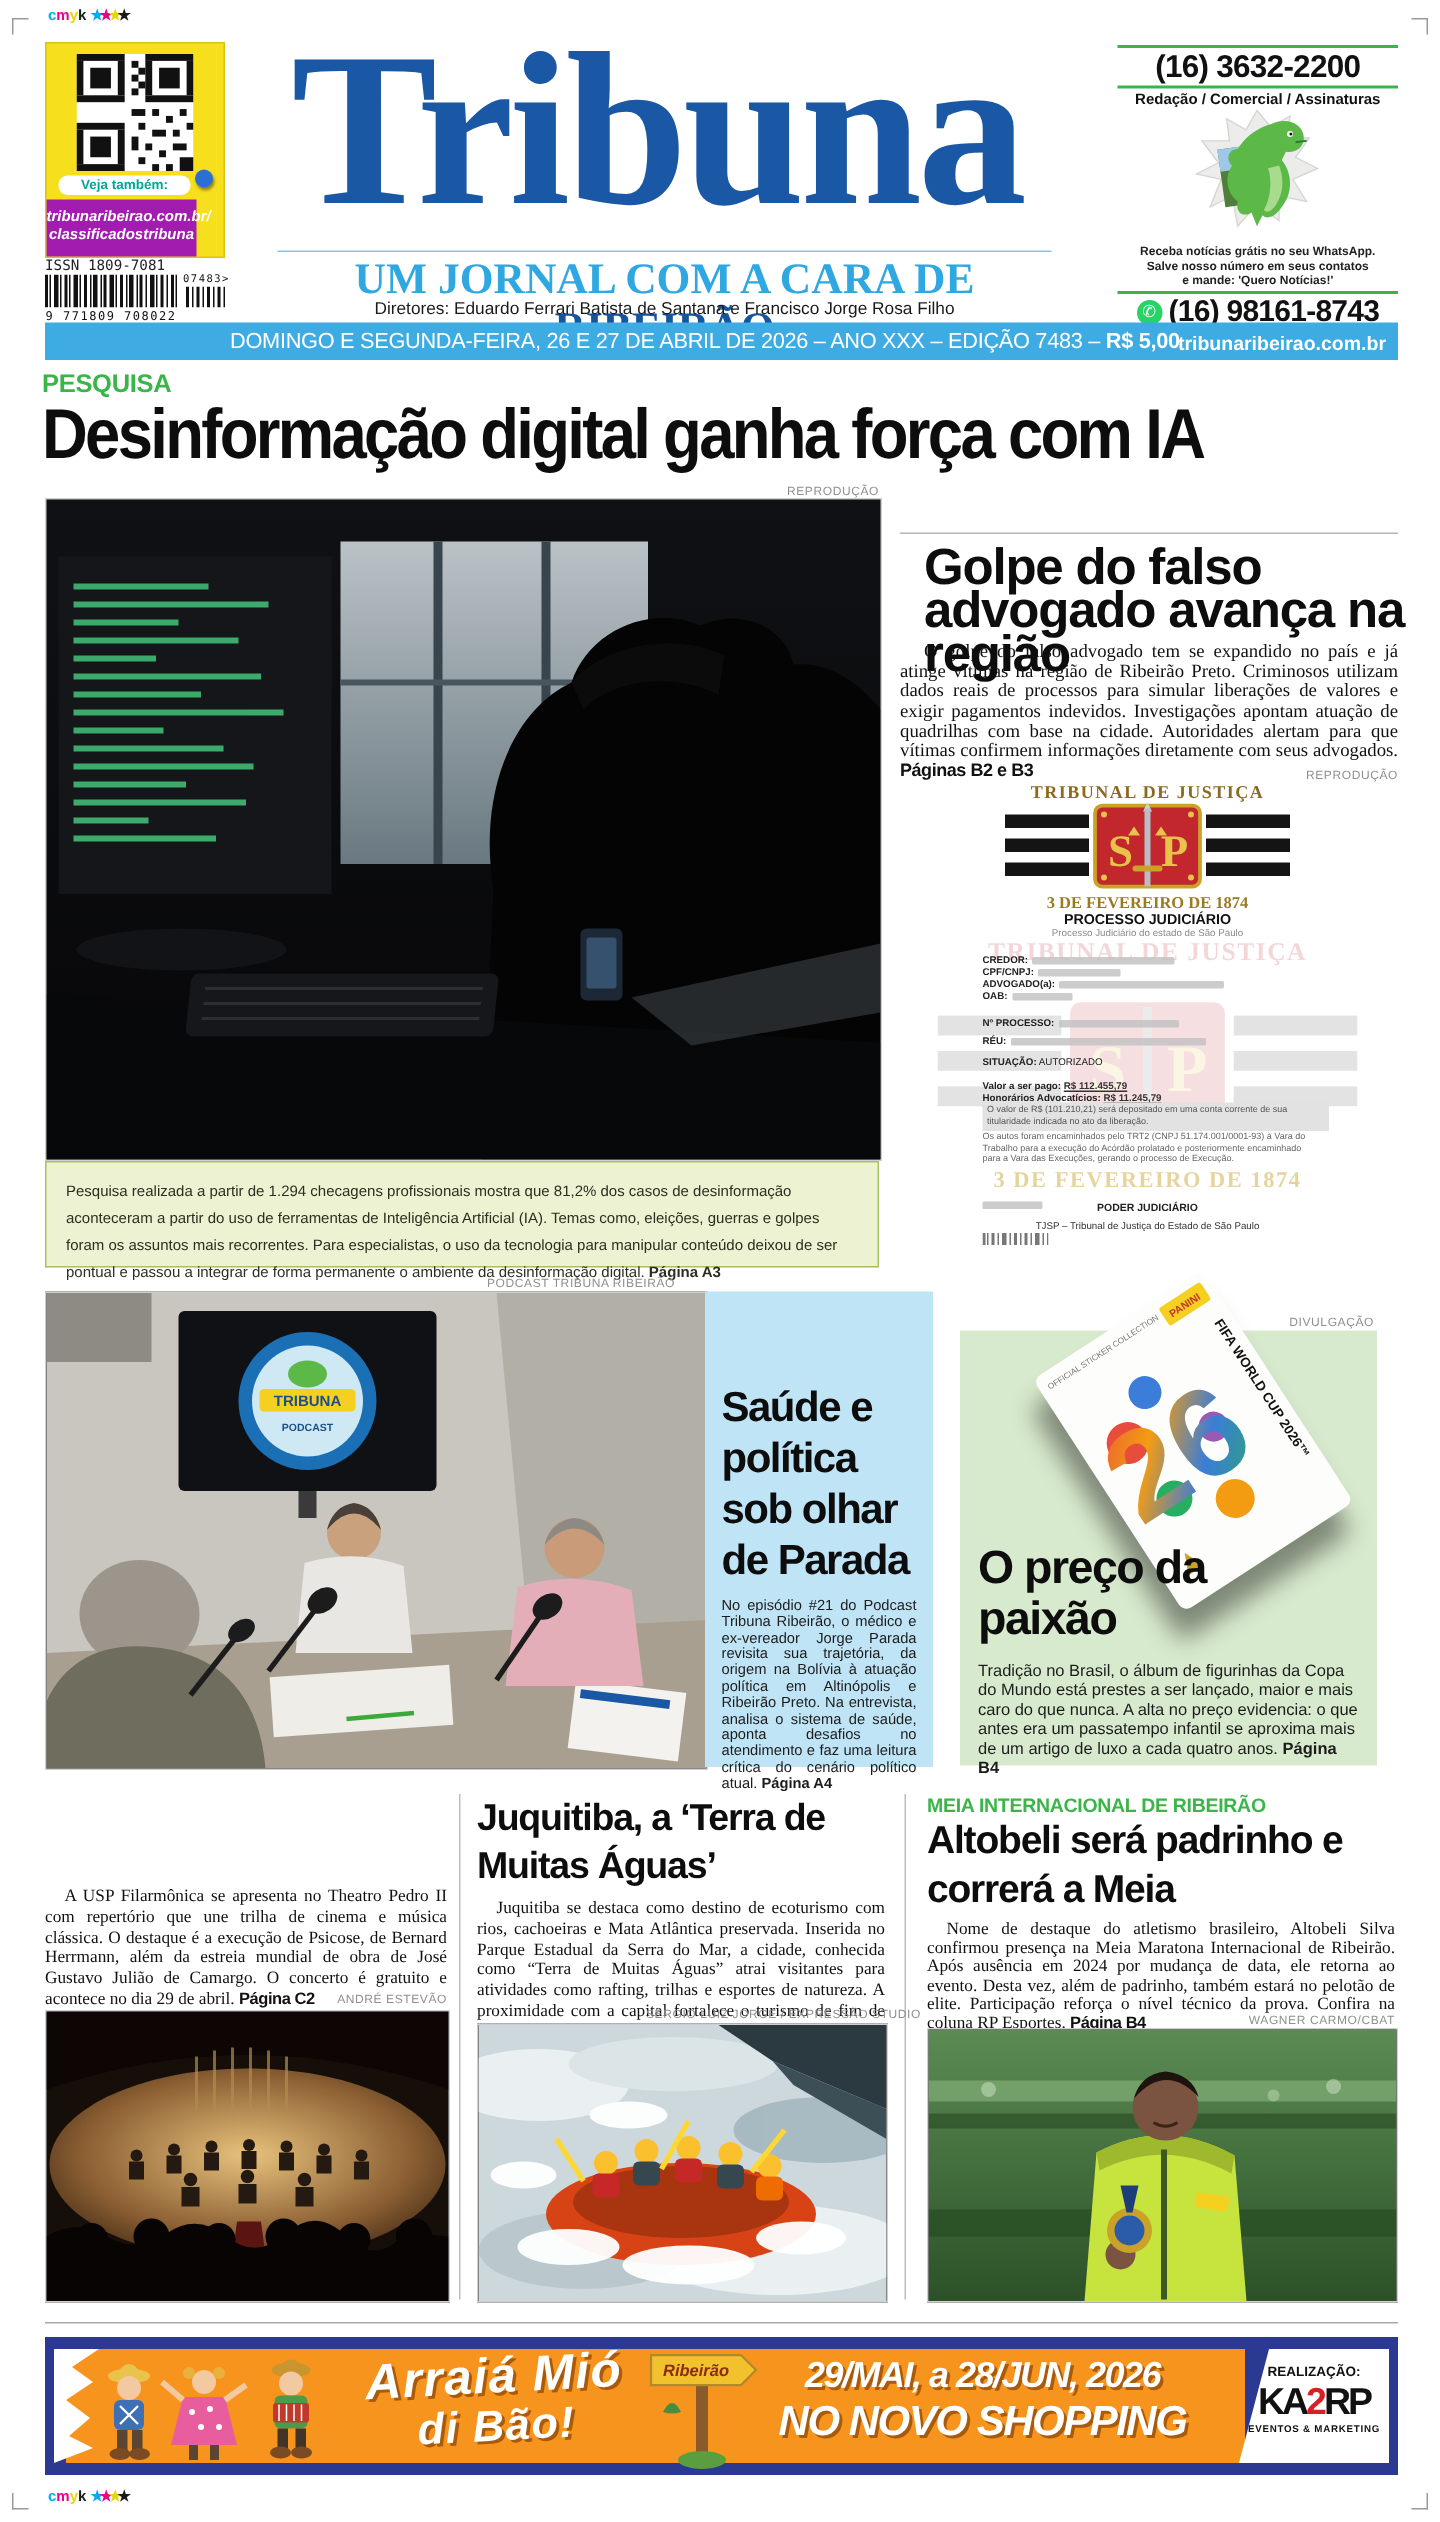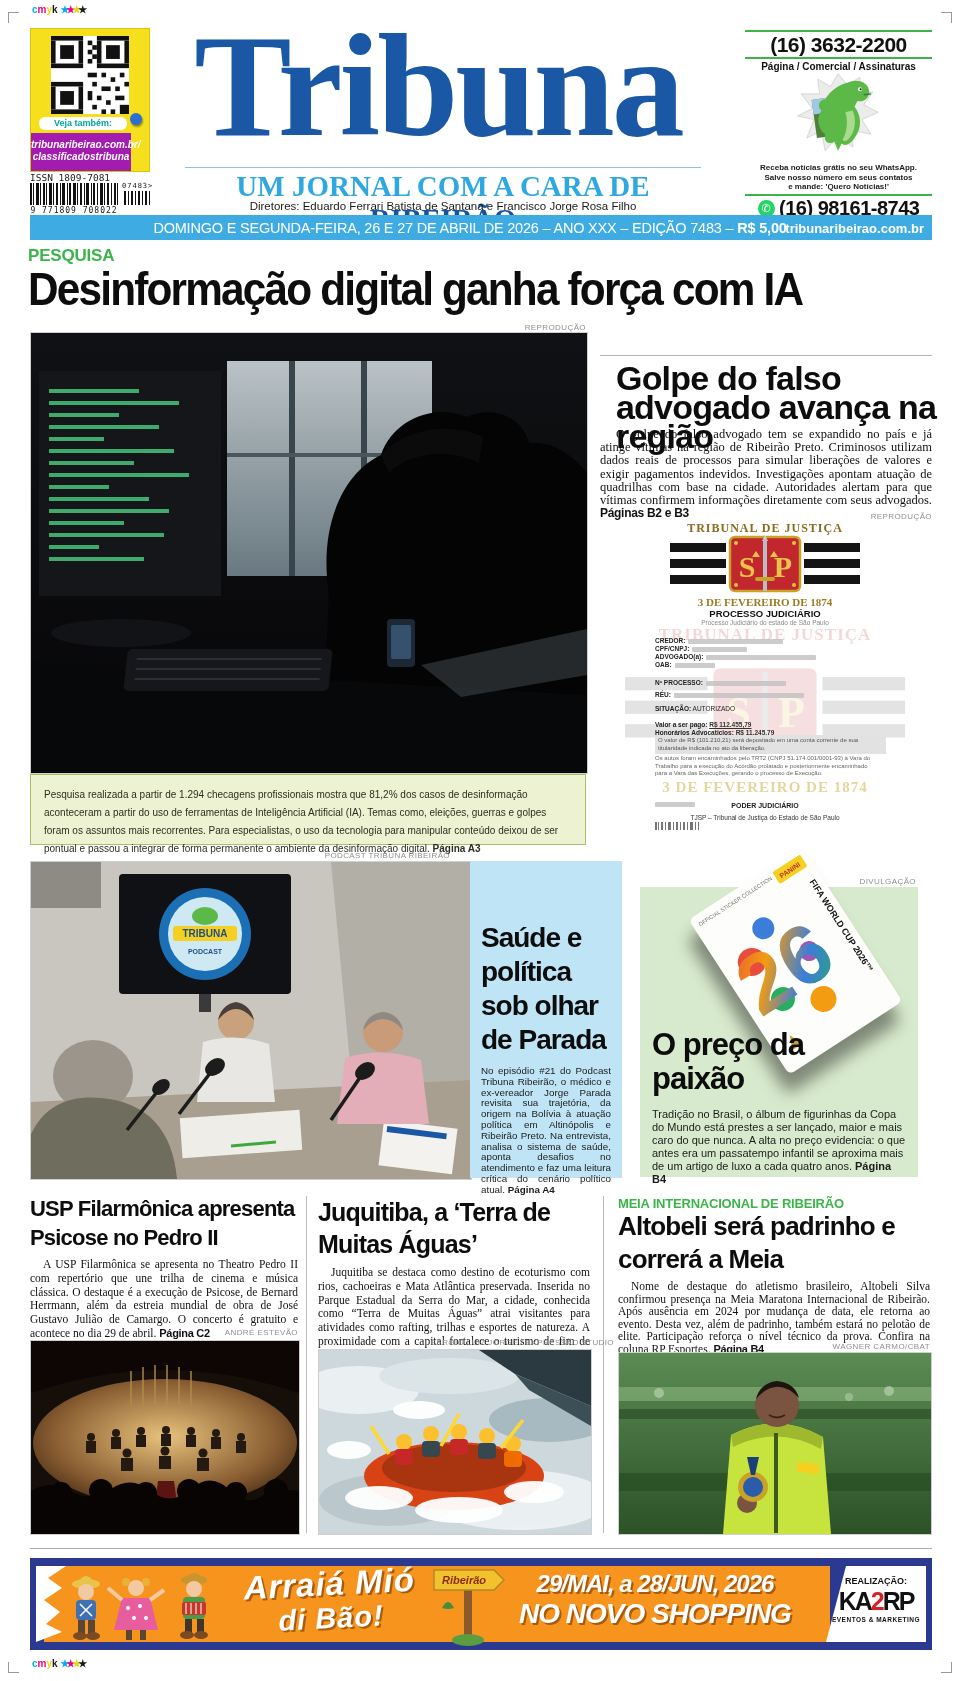--- a/index.html
+++ b/index.html
@@ -136,21 +136,21 @@
   <div class="abs serif" style="left:170px;top:8px;width:536px;text-align:center;font-size:146px;line-height:156px;font-weight:bold;color:#1A57A5;letter-spacing:-3px;">Tribuna</div>
   <div class="abs" style="left:185px;top:167px;width:516px;height:1px;background:#8cc1e8;"></div>
   <div class="abs serif" style="left:175px;top:170px;width:536px;text-align:center;font-size:29px;font-weight:bold;letter-spacing:0px;">
     <span style="color:#2FA8E1;">UM JORNAL COM A CARA DE </span><span style="color:#16549E;">RIBEIRÃO</span>
   </div>
   <div class="abs" style="left:175px;top:200px;width:536px;text-align:center;font-size:11.5px;color:#1a1a1a;">Diretores: Eduardo Ferrari Batista de Santana e Francisco Jorge Rosa Filho</div>
 
   <div class="gline" style="left:745px;top:30px;width:187px;"></div>
   <div class="abs" style="left:745px;top:33px;width:187px;text-align:center;font-size:21px;font-weight:bold;letter-spacing:-.5px;">(16) 3632-2200</div>
   <div class="gline" style="left:745px;top:57px;width:187px;"></div>
-  <div class="abs" style="left:745px;top:61px;width:187px;text-align:center;font-size:10px;font-weight:bold;">Página / Comercial / Assinaturas</div>
+  <div class="abs" style="left:745px;top:61px;width:187px;text-align:center;font-size:10px;font-weight:bold;">Redação / Comercial / Assinaturas</div>
   <svg class="abs" style="left:792px;top:70px;" width="92" height="90" viewBox="0 0 100 98">
     <polygon points="50,4 60,16 74,8 72,24 88,24 78,38 94,46 76,54 86,70 66,66 66,84 50,72 36,88 32,66 16,74 24,54 6,50 22,42 10,26 30,26 28,10 42,18" fill="#ececea" stroke="#d5d5d2" stroke-width="1"></polygon>
     <rect x="24" y="30" width="34" height="42" fill="#4f7f3a" transform="rotate(-8 41 51)"></rect>
     <rect x="24" y="30" width="34" height="16" fill="#9fc7e8" transform="rotate(-8 41 51)"></rect>
     <path d="M60,14 C72,8 84,14 84,24 C84,31 78,35 71,34 L68,40 C76,50 76,64 68,74 C64,80 58,84 54,80 L50,88 L46,78 C40,82 34,78 36,70 C28,64 26,52 32,44 C27,40 29,32 36,32 C42,22 52,16 60,14 Z" fill="#5CB947"></path>
     <path d="M66,44 C70,54 69,64 64,72 C61,77 57,79 55,76 C60,68 61,54 58,46 Z" fill="#A8DB8E"></path>
     <circle cx="74" cy="21" r="2.2" fill="#fff"></circle>
       <circle cx="74.6" cy="21" r="1.1" fill="#111"></circle>
     <path d="M78,27 L86,26" stroke="#2e7d32" stroke-width="1.5"></path>
   </svg>
@@ -394,21 +394,20 @@
     </svg>
   </div>
   <div class="abs hl" style="left:652px;top:1028px;width:175px;font-size:31px;line-height:34px;letter-spacing:-1px;">O preço da paixão</div>
   <div class="abs" style="left:652px;top:1108px;width:256px;font-size:11px;line-height:13px;color:#1c1c1c;">
     <span>Tradição no Brasil, o álbum de figurinhas da Copa do Mundo está prestes a ser lançado, maior e mais caro do que nunca. A alta no preço evidencia: o que antes era um passatempo infantil se aproxima mais de um artigo de luxo a cada quatro anos. </span><b>Página B4</b>
   </div>
 
   <div class="vdiv" style="left:306px;top:1196px;height:337px;"></div>
   <div class="vdiv" style="left:603px;top:1196px;height:337px;"></div>
 
-  <div class="abs hl" style="left:30px;top:1194px;width:268px;font-size:22px;line-height:29px;letter-spacing:-.8px;">USP Filarmônica apresenta Psicose no Pedro II</div>
   <div class="abs jbody" style="left:30px;top:1258px;width:268px;font-size:11.5px;line-height:13.8px;text-indent:13px;">
     <span>A USP Filarmônica se apresenta no Theatro Pedro II com repertório que une trilha de cinema e música clássica. O destaque é a execução de Psicose, de Bernard Herrmann, além da estreia mundial de obra de José Gustavo Julião de Camargo. O concerto é gratuito e acontece no dia 29 de abril. </span><span class="pgref" style="font-size:11px;">Página C2</span>
   </div>
   <div class="abs credit" style="left:98px;top:1328px;width:200px;">ANDRÉ ESTEVÃO</div>
   <div class="photo" style="left:30px;top:1340px;width:268px;height:193px;">
     <svg width="268" height="193" viewBox="0 0 268 193">
       <defs>
           <radialGradient id="warm" cx=".5" cy=".45" r=".7">
             <stop offset="0" stop-color="#e7c27c"></stop>
             <stop offset=".6" stop-color="#8a5e32"></stop>

